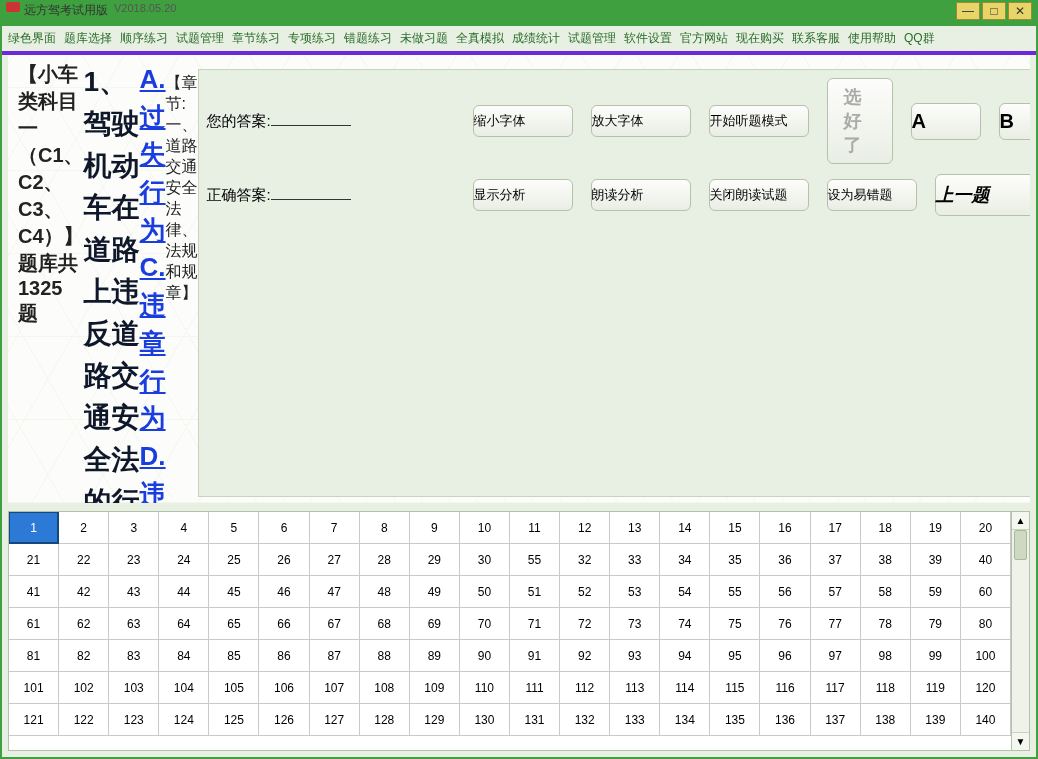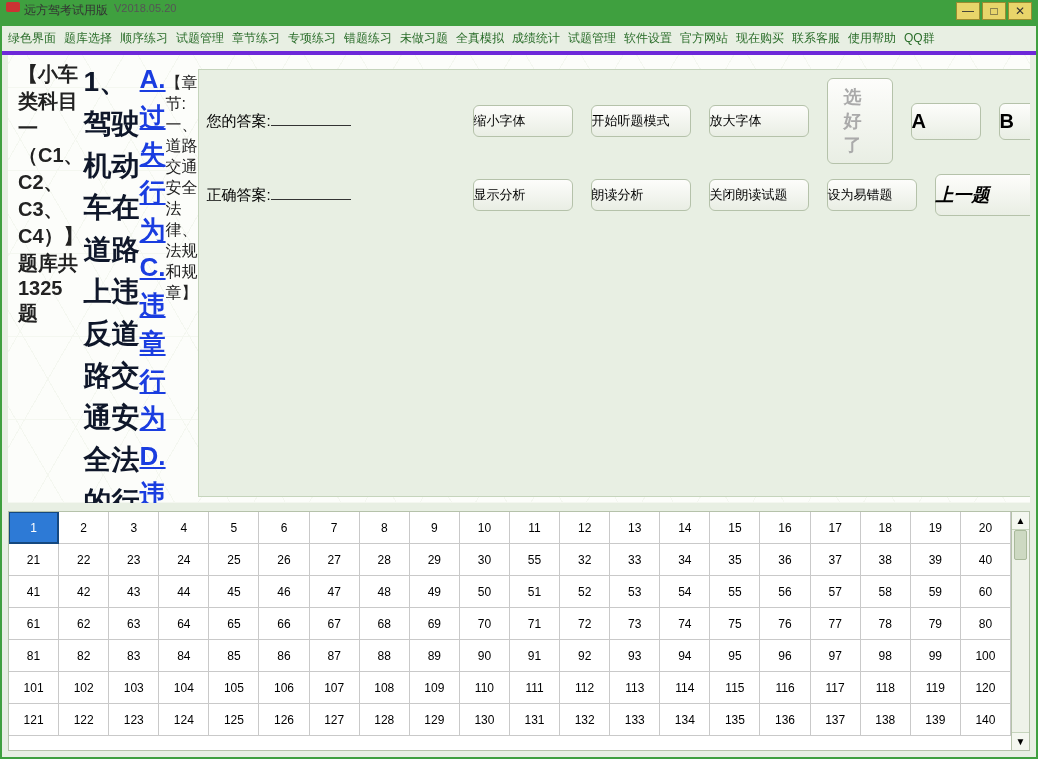--- a/index.html
+++ b/index.html
@@ -226,22 +226,22 @@
       <span class="opt">C. <span>违章行为</span></span>
       <span class="opt">D. <span>违法行为</span></span>
     </div>
     <div class="chapter">【章节: 一、道路交通安全法律、法规和规章】</div>
 
     <div class="controls">
       <div class="row">
         <div class="ans-label"><span>您的答案:</span><span class="blank"></span></div>
         <div style="width:50px"></div>
         <div class="btn">缩小字体</div>
+        <div class="btn">放大字体</div>
         <div class="btn">开始听题模式</div>
-        <div class="btn">放大字体</div>
         <div class="btn ghost">选好了</div>
         <div class="btn ans">A</div>
         <div class="btn ans">B</div>
         <div class="btn ans">C</div>
         <div class="btn ans">D</div>
       </div>
       <div class="row">
         <div class="ans-label"><span>正确答案:</span><span class="blank"></span></div>
         <div style="width:50px"></div>
         <div class="btn">显示分析</div>

